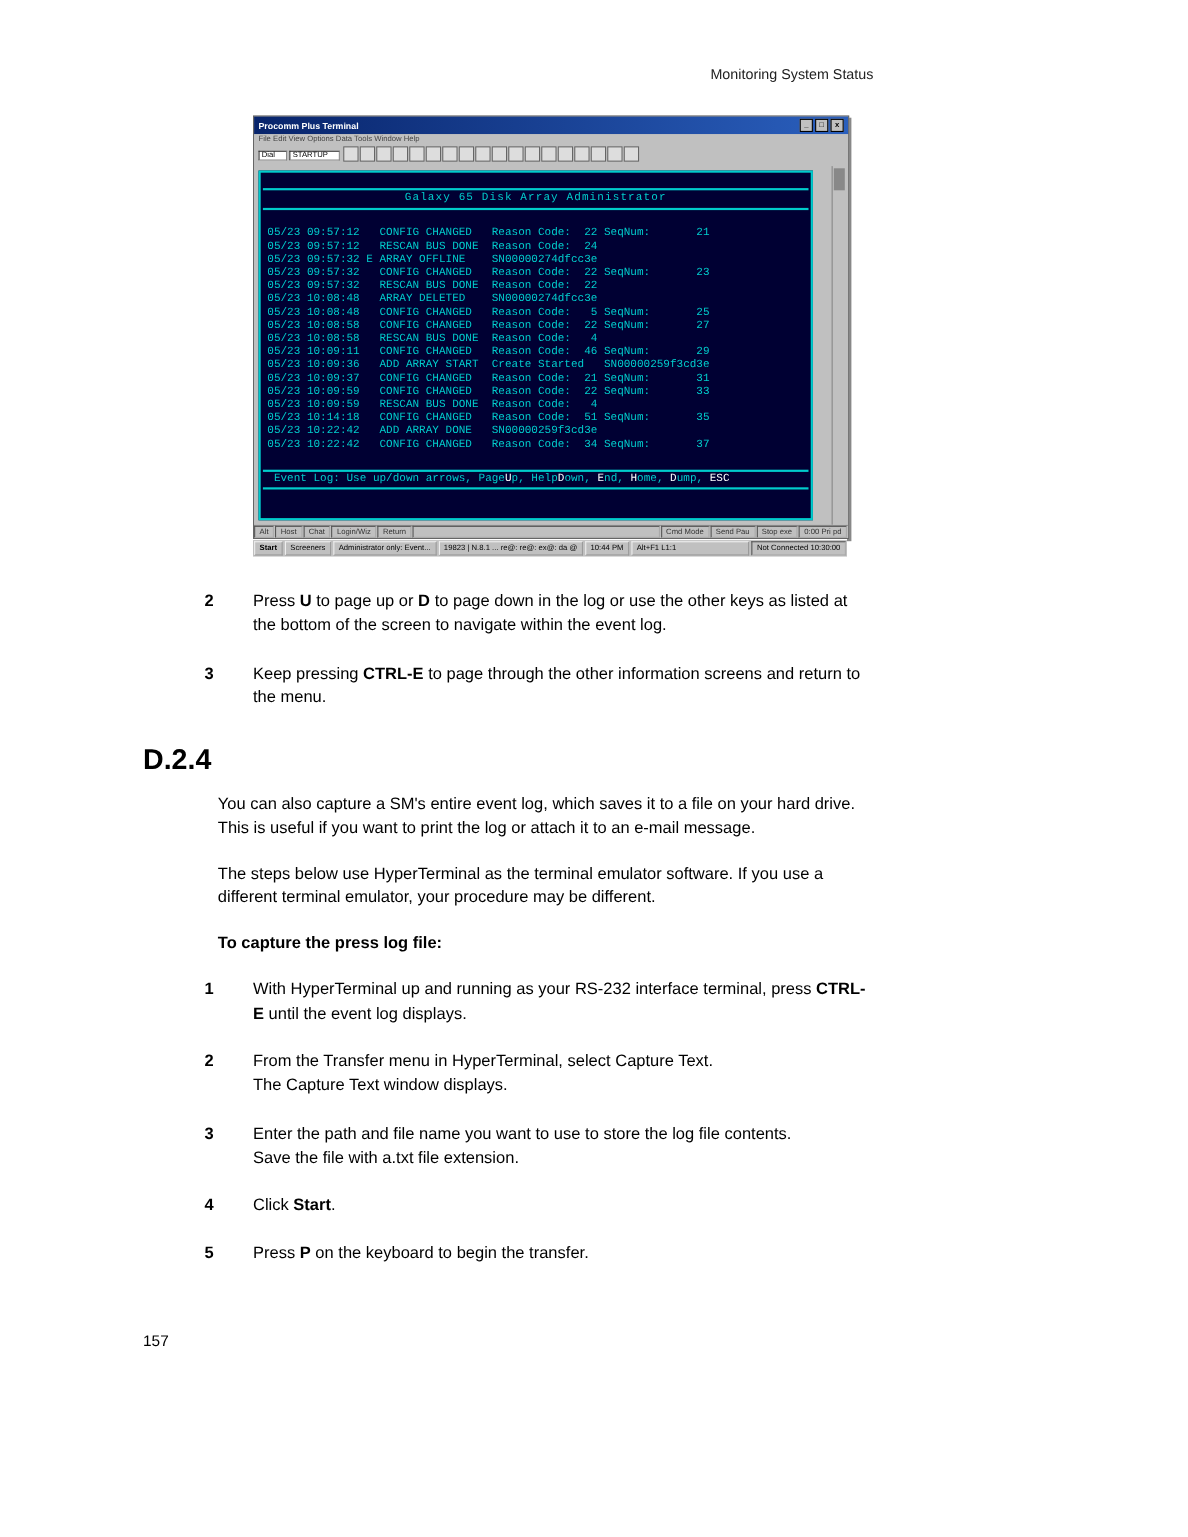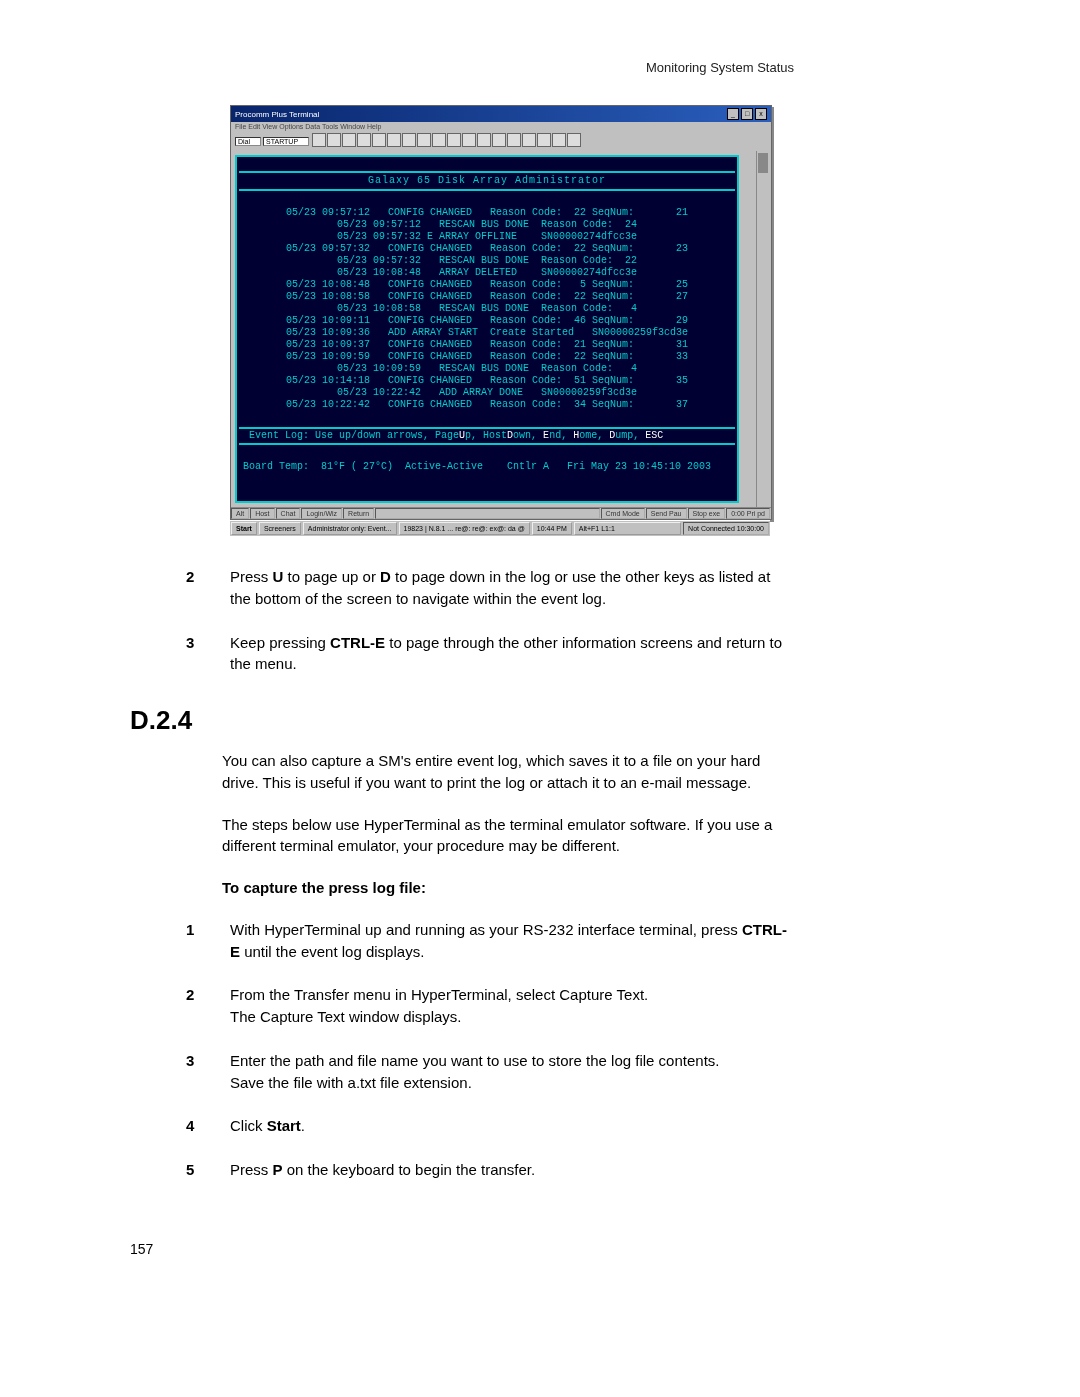--- a/index.html
+++ b/index.html
@@ -32,20 +32,21 @@
     font-size: 8px;
     box-shadow: 2px 2px 0 #888;
   }
   .win-title {
     background: linear-gradient(to right,#08246b,#2a5fbd);
     color: #fff;
     padding: 2px 4px;
     display: flex;
     justify-content: space-between;
     align-items: center;
+    font-weight: bold;
   }
   .win-title .ctl { display:flex; gap:2px; }
   .win-title .ctl span {
     display:inline-block; width:10px; height:10px; background:#c0c0c0; border:1px solid #000;
     font-size:7px; line-height:10px; text-align:center; color:#000;
   }
   .win-menu {
     background:#c0c0c0; color:#444; padding:1px 4px; font-size:7px;
   }
   .win-toolbar {
@@ -71,21 +72,20 @@
     background:#003; color:#0cc; font-family:"Courier New",monospace;
     border:2px solid #0cc; padding:2px 0; font-size:10px; line-height:12px;
     white-space:pre; overflow:hidden;
   }
   .term .banner {
     color:#0cc; text-align:center; border-top:2px solid #0cc; border-bottom:2px solid #0cc;
     margin:0 2px 4px 2px; padding:2px 0; letter-spacing:1px;
   }
   .term .log {
     padding:0 6px 0 6px;
-    text-align:center;
   }
   .term .hint {
     color:#0cc; border-top:2px solid #0cc; border-bottom:2px solid #0cc;
     margin:4px 2px 0 2px; padding:1px 4px;
   }
   .term .hi { color:#fff; }
   .term .status {
     padding:4px 6px 2px 6px;
   }
   .win-status {
@@ -114,21 +114,21 @@
     width:44px; flex:none; font-weight:bold; text-align:left; padding-left:4px;
   }
   .step .txt { flex:1; }
   .step .txt b.key { font-weight:bold; }
   h2.section {
     font-size:26px; font-weight:bold; margin:20px 0 14px 0;
     display:flex; 
   }
   h2.section .no { }
   .indent-block {
-    margin-left:92px; font-size:15px; line-height:1.45;
+    margin-left:68px; font-size:15px; line-height:1.45;
   }
   .indent-block p { margin:0 0 20px 0; }
   .indent-block p.sub { font-weight:bold; margin-top:8px; }
   .page-number {
     font-size:14px; margin-top:60px;
   }
 </style>
 </head>
 <body>
 
@@ -168,22 +168,21 @@
 05/23 10:08:58   CONFIG CHANGED   Reason Code:  22 SeqNum:       27
 05/23 10:08:58   RESCAN BUS DONE  Reason Code:   4
 05/23 10:09:11   CONFIG CHANGED   Reason Code:  46 SeqNum:       29
 05/23 10:09:36   ADD ARRAY START  Create Started   SN00000259f3cd3e
 05/23 10:09:37   CONFIG CHANGED   Reason Code:  21 SeqNum:       31
 05/23 10:09:59   CONFIG CHANGED   Reason Code:  22 SeqNum:       33
 05/23 10:09:59   RESCAN BUS DONE  Reason Code:   4
 05/23 10:14:18   CONFIG CHANGED   Reason Code:  51 SeqNum:       35
 05/23 10:22:42   ADD ARRAY DONE   SN00000259f3cd3e
 05/23 10:22:42   CONFIG CHANGED   Reason Code:  34 SeqNum:       37</div>
-<div class="hint"><span> Event Log: Use up/down arrows, Page</span><span class="hi">U</span><span>p, Host</span><span class="hi">D</span><span>own, </span><span class="hi">E</span><span>nd, </span><span class="hi">H</span><span>ome, </span><span class="hi">D</span><span>ump, </span><span class="hi">ESC</span></div>
-<div class="status">Board Temp:  81°F ( 27°C)  Active-Active    Cntlr A   Fri May 23 10:45:10 2003</div>
+<div class="hint"><span> Event Log: Use up/down arrows, Page</span><span class="hi">U</span><span>p, Help</span><span class="hi">D</span><span>own, </span><span class="hi">E</span><span>nd, </span><span class="hi">H</span><span>ome, </span><span class="hi">D</span><span>ump, </span><span class="hi">ESC</span></div>
         </div>
       </div>
       <div class="win-status">
         <span class="cell">Alt</span>
         <span class="cell">Host</span>
         <span class="cell">Chat</span>
         <span class="cell">Login/Wiz</span>
         <span class="cell">Return</span>
         <span class="cell sp"></span>
         <span class="cell">Cmd Mode</span>

